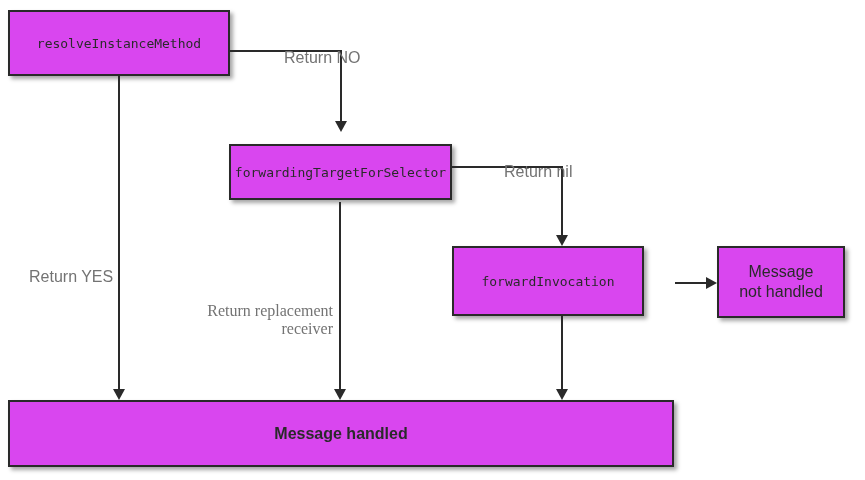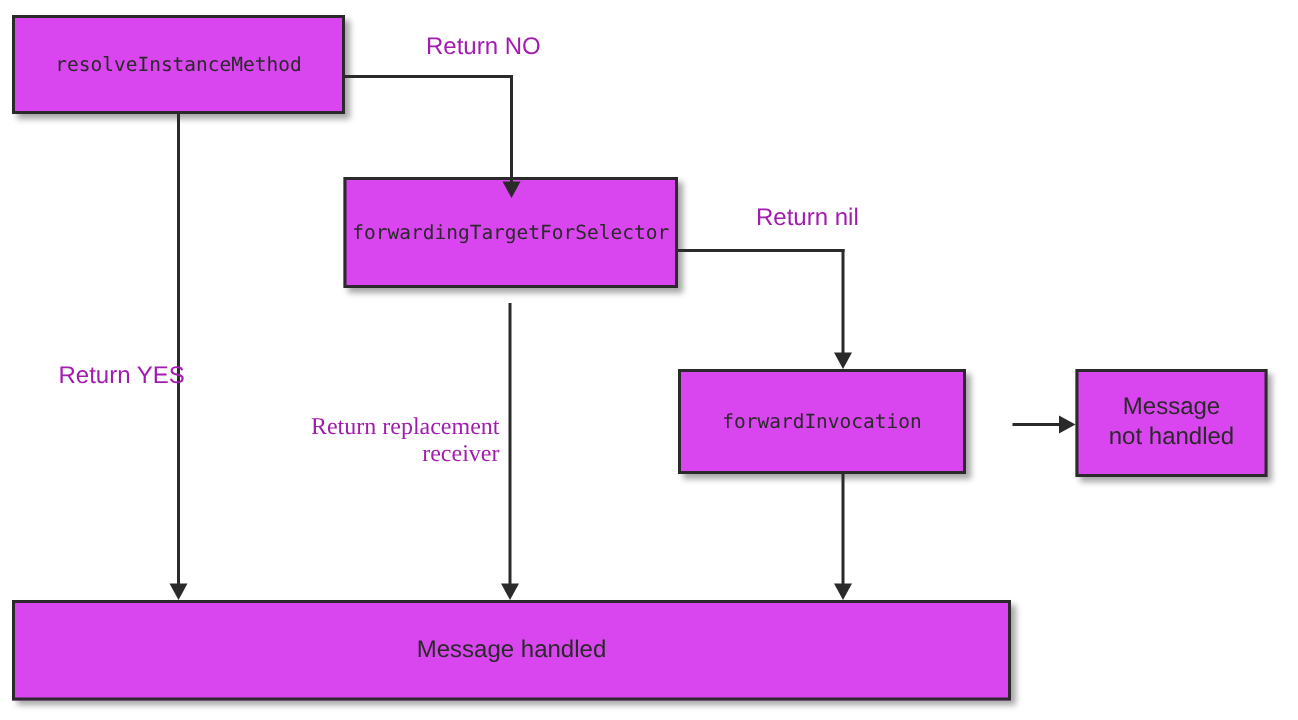--- a/index.html
+++ b/index.html
@@ -34,24 +34,24 @@
     letter-spacing: 0px;
     white-space: nowrap;
   }
   .node .plain-label {
     font-size: 16px;
     color: #2a2a2a;
     white-space: pre-line;
     line-height: 1.25;
   }
   #node-resolve            { left: 8px;   top: 10px;  width: 222px; height: 66px; }
-  #node-forwarding-target  { left: 229px; top: 118px; width: 223px; height: 74px; }
+  #node-forwarding-target  { left: 229px; top: 144px; width: 223px; height: 56px; }
   #node-forward-invocation { left: 452px; top: 246px; width: 192px; height: 70px; }
   #node-message-not-handled{ left: 717px; top: 246px; width: 128px; height: 72px; justify-content: center; }
-  #node-message-handled    { left: 8px;   top: 400px; width: 666px; height: 67px; }
+  #node-message-handled    { left: 8px;   top: 400px; width: 666px; height: 67px; font-weight: bold; }
 
   .edge {
     position: absolute;
     background: #2a2a2a;
   }
   
   #edge-return-no-h { left: 230px; top: 50px;  width: 112px; height: 2px; }
   #edge-return-no-v { left: 340px; top: 50px;  width: 2px;   height: 72px; }
   
   #edge-return-yes-v { left: 118px; top: 76px; width: 2px; height: 315px; }
@@ -82,27 +82,28 @@
   #ah-return-no      { left: 335px; top: 121px; }
   #ah-return-yes     { left: 113px; top: 389px; }
   #ah-return-nil     { left: 556px; top: 235px; }
   #ah-replacement    { left: 334px; top: 389px; }
   #ah-invocation     { left: 556px; top: 389px; }
   #ah-not-handled    { left: 706px; top: 277px; }
 
   .edge-label {
     position: absolute;
     font-size: 16px;
-    color: #a21caf;
+    color: #737373;
     white-space: pre-line;
     line-height: 1.05;
+    margin-top: 26px;
   }
   #label-return-no   { left: 284px; top: 24px; }
   #label-return-nil  { left: 504px; top: 138px; }
-  #label-return-yes  { left: 39px;  top: 243px; }
+  #label-return-yes  { left: 29px;  top: 243px; }
   #label-replacement { left: 180px; top: 276px; width: 153px; text-align: right; line-height: 1.1; font-family: Liberation Serif, serif; }
 </style>
 </head>
 <body>
 
 <div id="canvas">
 
   <div class="node" id="node-resolve">
     <span class="code-label">resolveInstanceMethod</span>
   </div>

